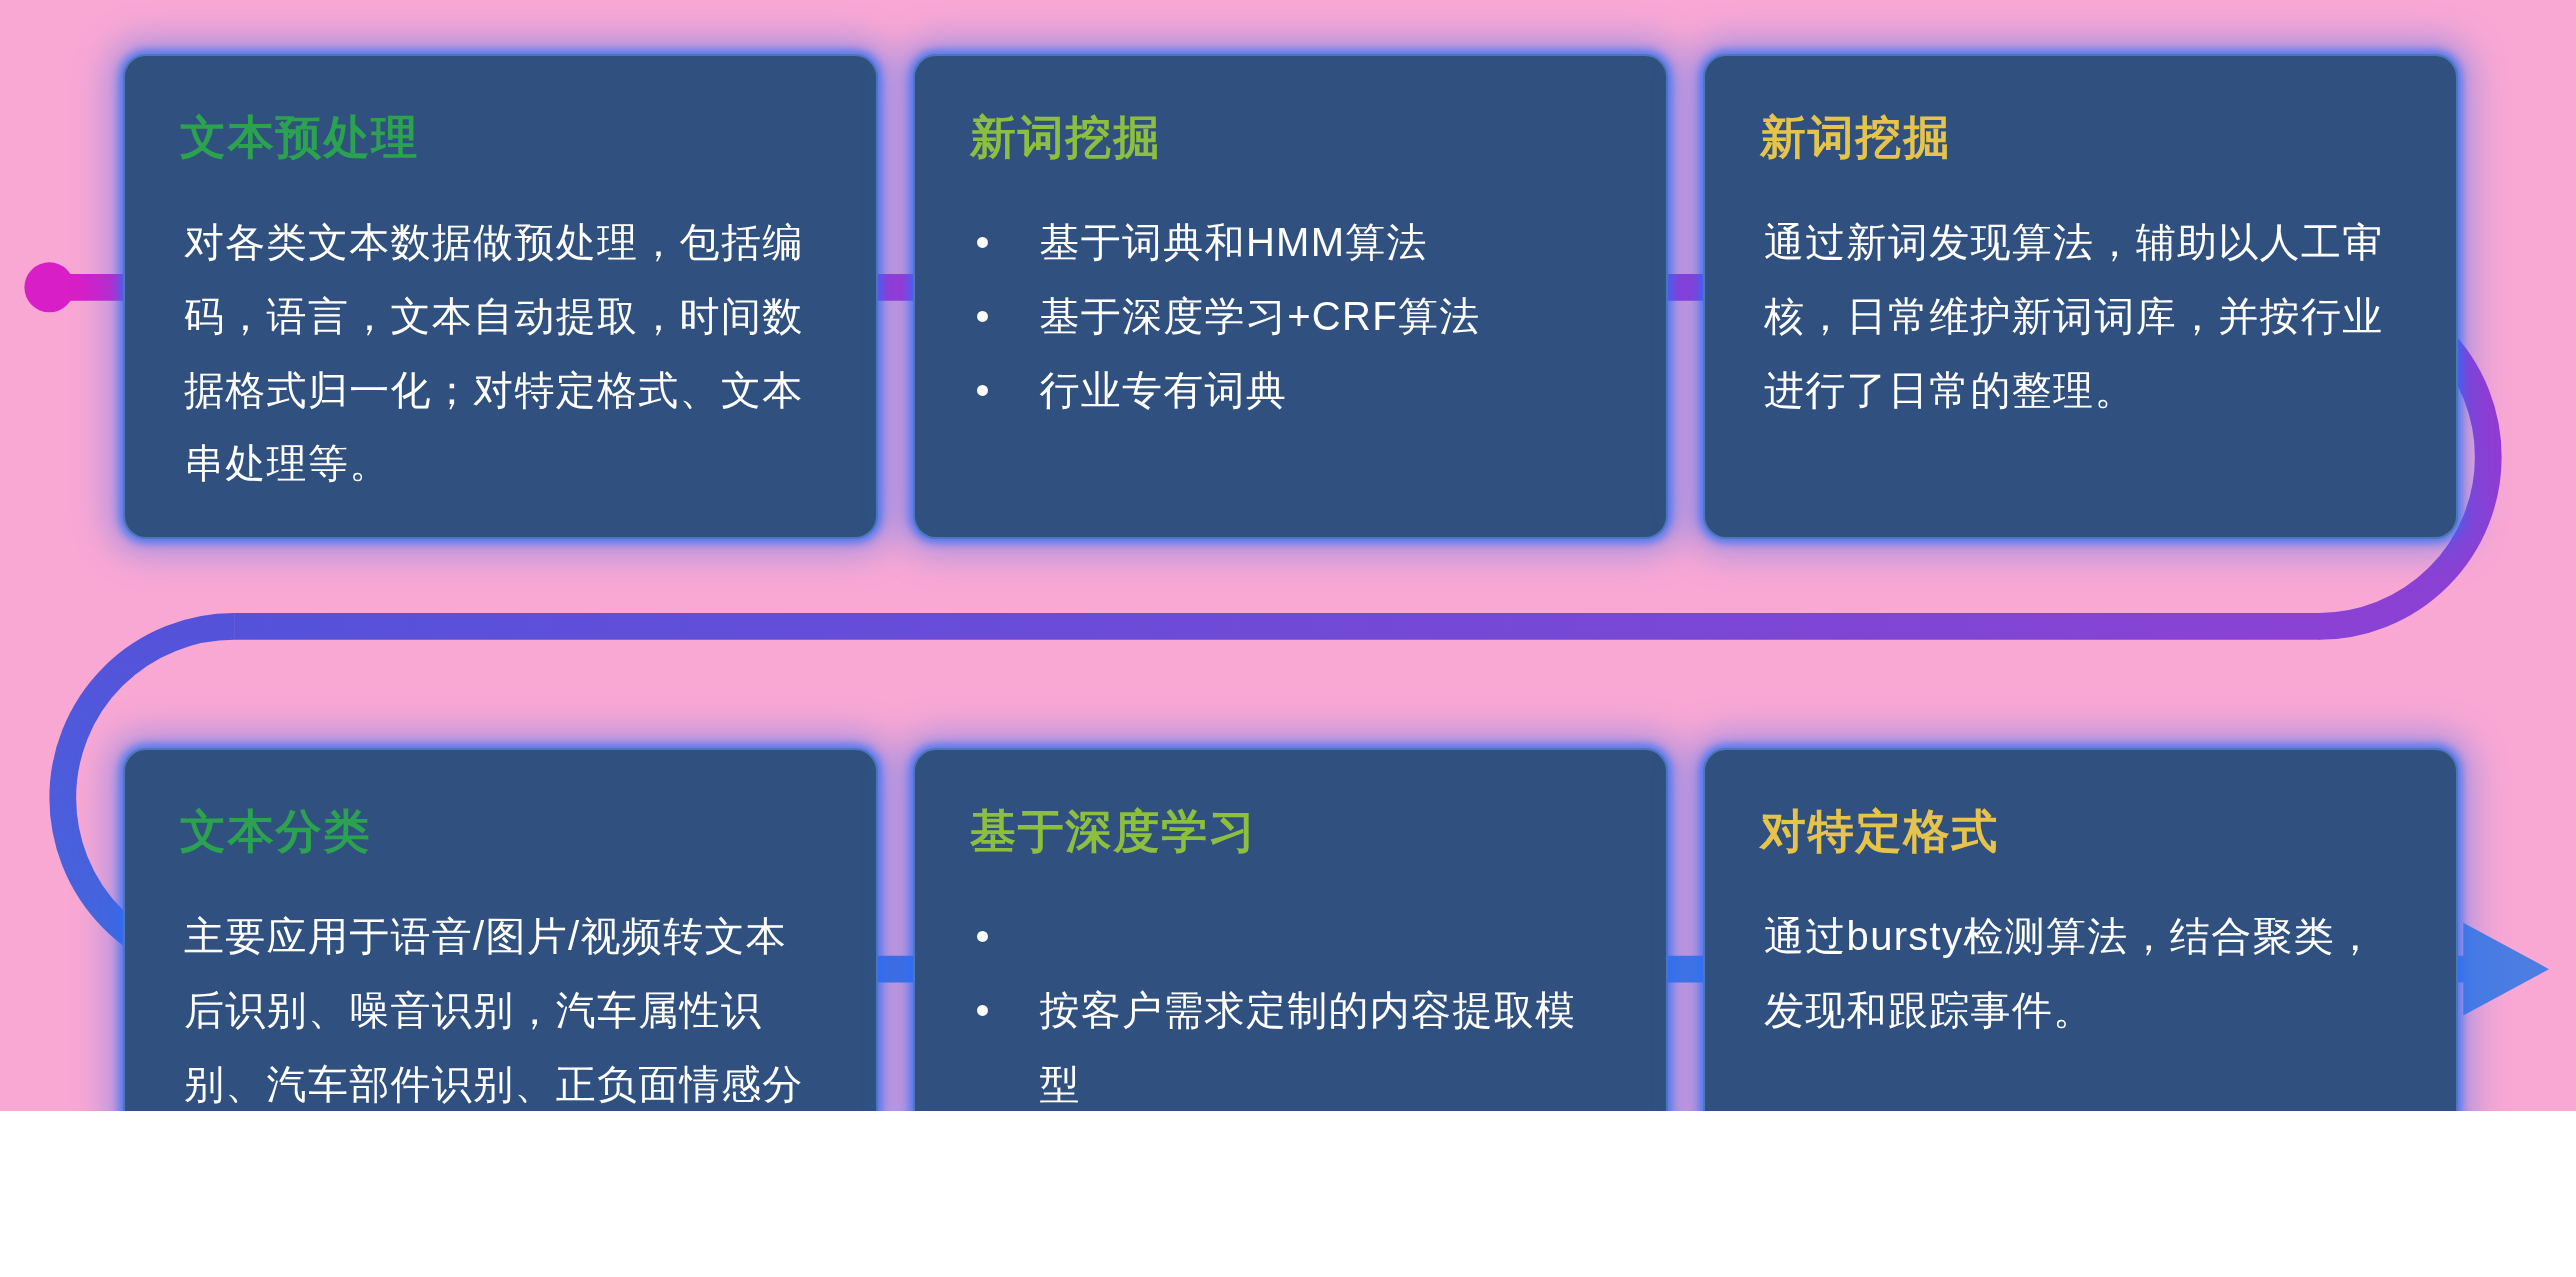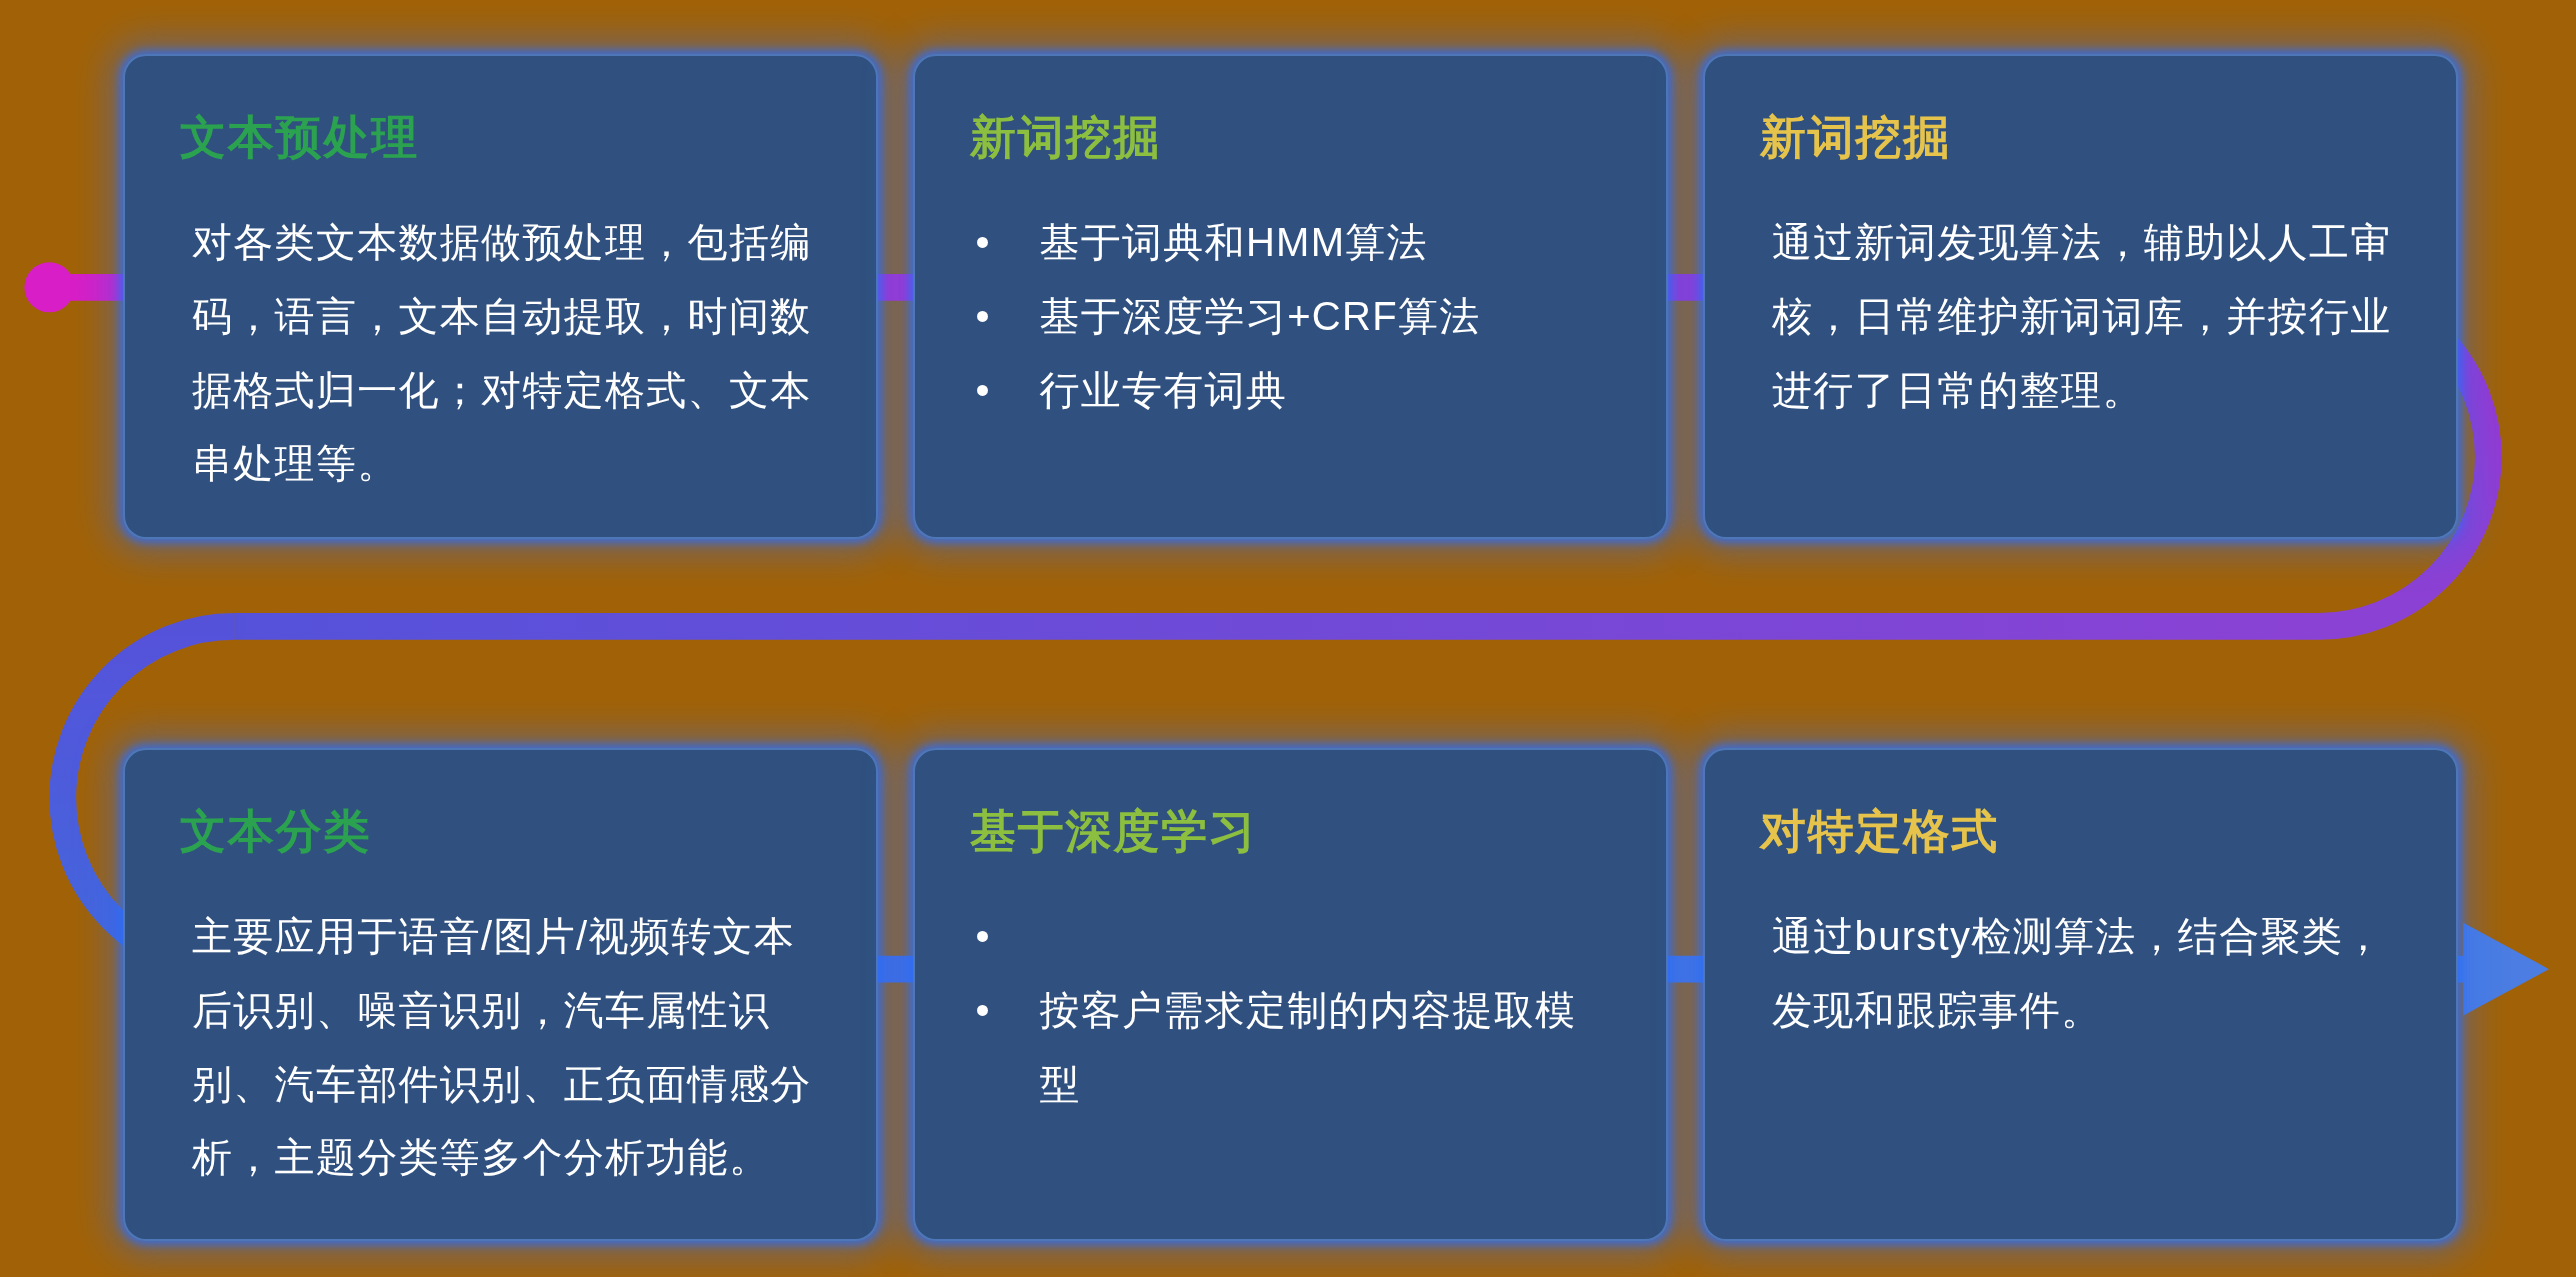--- a/index.html
+++ b/index.html
@@ -1,35 +1,35 @@
 <!DOCTYPE html>
 <html style="font-size:14.3px"><head>
 <meta charset="utf-8">
 <style>
   html,body{margin:0;padding:0;background:#ffffff;}
   .canvas{
-    position:relative;width:2576px;height:1277px;background:#a16207;overflow:hidden;
+    position:relative;width:2576px;height:1111px;background:#f9a8d4;overflow:hidden;
     font-family:"Liberation Sans","DejaVu Sans",sans-serif;
   }
   .flow{position:absolute;left:0;top:0;z-index:0;}
   .card{
     position:absolute;width:755px;box-sizing:border-box;z-index:1;
     background:#30517f;border-radius:23px;
     border:2.7px solid rgba(116,166,255,.45);
     padding:46px 50px 0 55px;
     box-shadow:0 0 9px 3.6px rgba(46,110,245,.75),0 0 34px 14.3px rgba(46,110,245,.40);
   }
   .row1{top:54px;height:485px;}
   .row2{top:748px;height:493px;}
   .c1{left:123px;}.c2{left:913px;}.c3{left:1703px;}
   .title{margin:5.4px 0 37px 0;font-size:46px;font-weight:700;letter-spacing:1.8px;}
   .green{color:#2ba24f;}
   .lime{color:#8cbe3f;}
   .yellow{color:#e6c44c;}
-  .body{margin:12px;font-size:40px;line-height:1.84;color:#ffffff;letter-spacing:1.3px;}
+  .body{margin:4px;font-size:40px;line-height:1.84;color:#ffffff;letter-spacing:1.3px;}
   .bullets{list-style:none;margin:0;padding:0;}
   .bullets li{display:flex;align-items:flex-start;font-size:40px;line-height:1.84;color:#ffffff;letter-spacing:1.3px;}
   .bullet-dot{flex:0 0 64px;padding-left:5.4px;}
 </style>
 </head>
 <body>
 
 <div class="canvas">
 
   <svg class="flow" width="2576" height="1277" viewBox="0 0 2886 1431" xmlns="http://www.w3.org/2000/svg">

